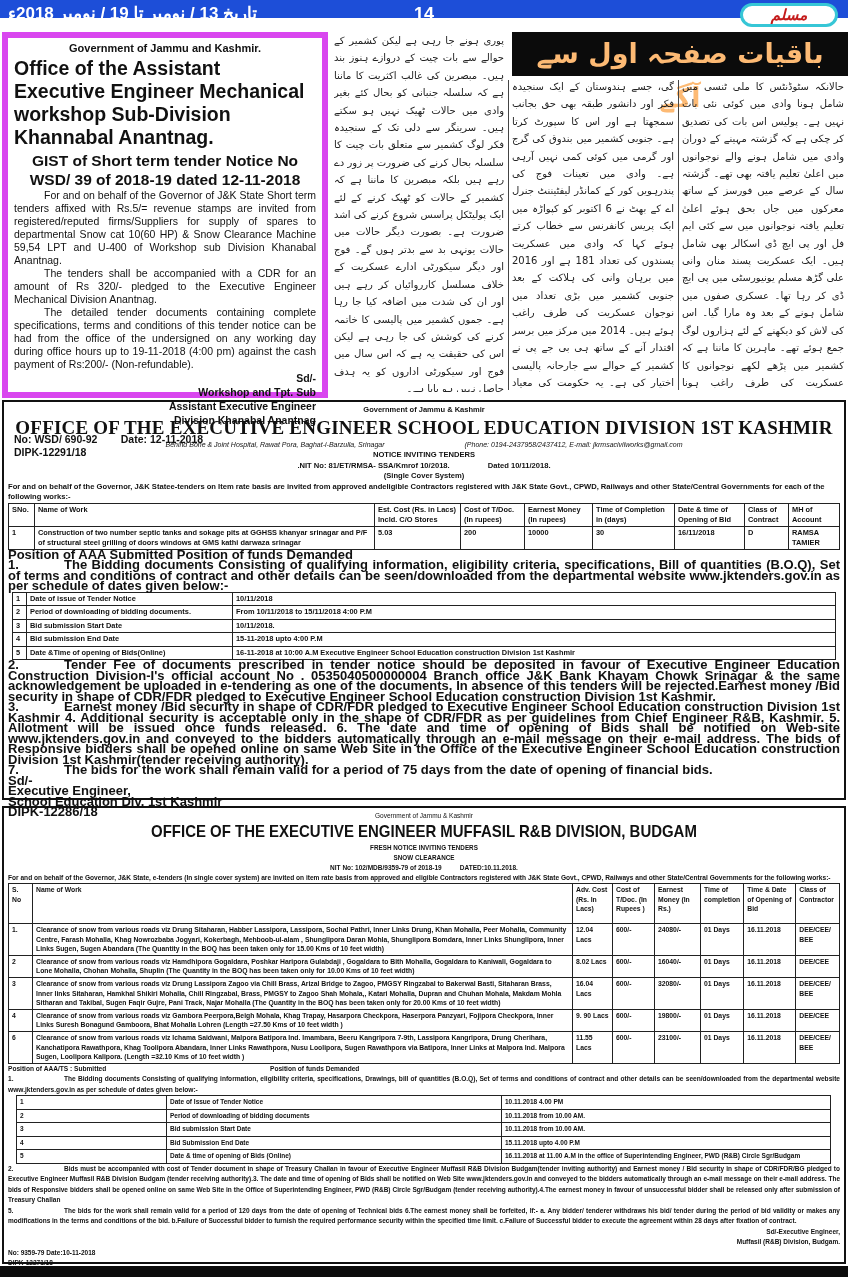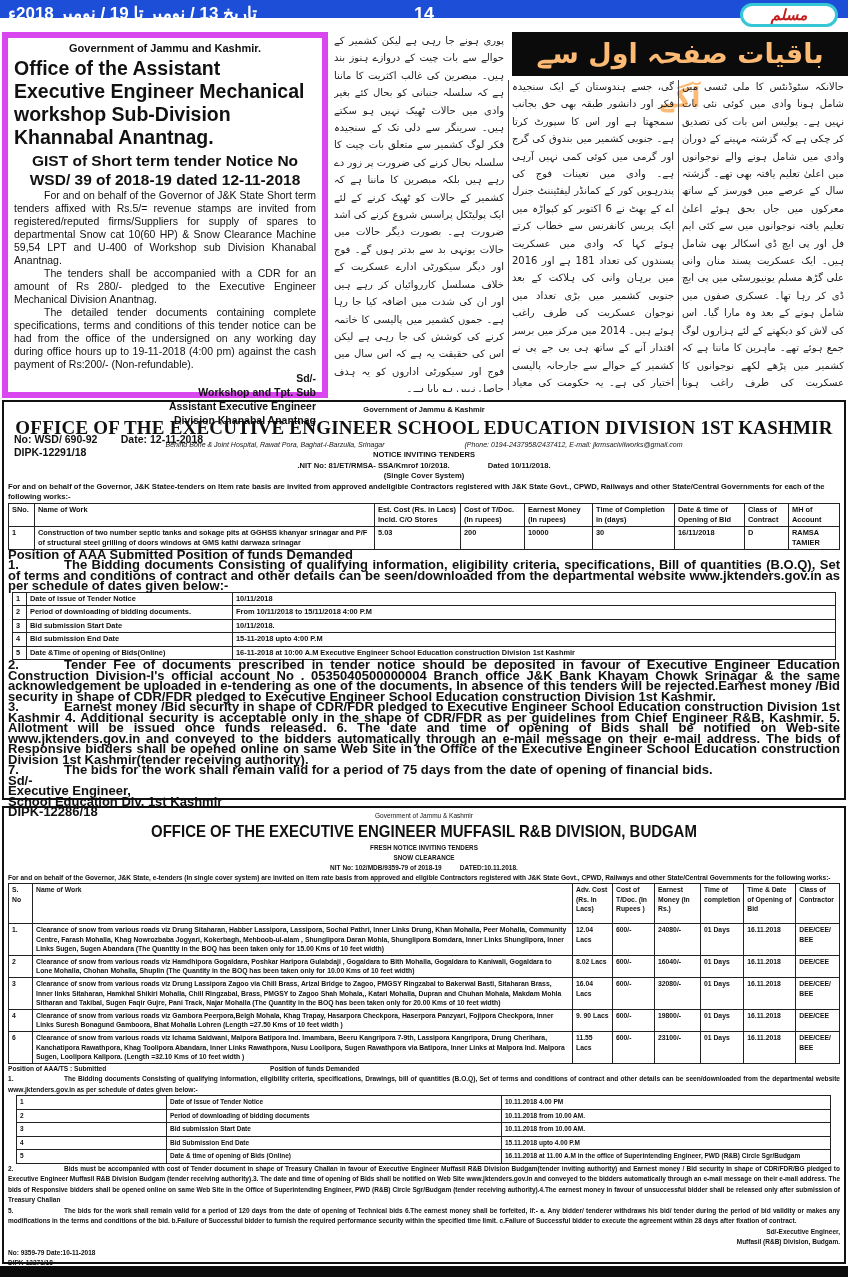--- a/index.html
+++ b/index.html
@@ -48,21 +48,21 @@
   <span class="date">تاریخ 13 / نومبر تا 19 / نومبر 2018ء</span>
   <span class="pageno">14</span>
   <span class="logo">مسلم</span>
 </div>
 
 <div class="notice1">
   <div class="gov">Government of Jammu and Kashmir.</div>
   <div class="office">Office of the Assistant Executive Engineer Mechanical workshop Sub-Division Khannabal Anantnag.</div>
   <div class="gist">GIST of Short term tender Notice No WSD/ 39 of 2018-19  dated 12-11-2018</div>
   <p>For and on behalf of the Governor of J&amp;K State   Short term tenders affixed with Rs.5/= revenue stamps are invited from registered/reputed firms/Suppliers for supply of spares to departmental Snow cat 10(60 HP) &amp; Snow Clearance Machine 59,54 LPT and U-400 of Workshop sub Division Khanabal Anantnag.</p>
-  <p>The tenders shall be accompanied with a CDR for an amount of Rs 280/- pledged to the Executive Engineer Mechanical Division Anantnag.</p>
+  <p>The tenders shall be accompanied with a CDR for an amount of Rs 320/- pledged to the Executive Engineer Mechanical Division Anantnag.</p>
   <p>The detailed tender documents containing complete specifications, terms and conditions of this  tender notice can be had from the office of the undersigned on any working day during office hours up to 19-11-2018 (4:00 pm) against the cash payment of Rs:200/- (Non-refundable).</p>
   <div class="sig">
     <div>Sd/-</div>
     <div>Workshop and Tpt. Sub</div>
     <div>Assistant Executive Engineer</div>
     <div>Division Khanabal Anantnag</div>
   </div>
   <div class="ref">
     <span>No: WSD/ 690-92</span>
     &nbsp;&nbsp;&nbsp;&nbsp;&nbsp;&nbsp;

